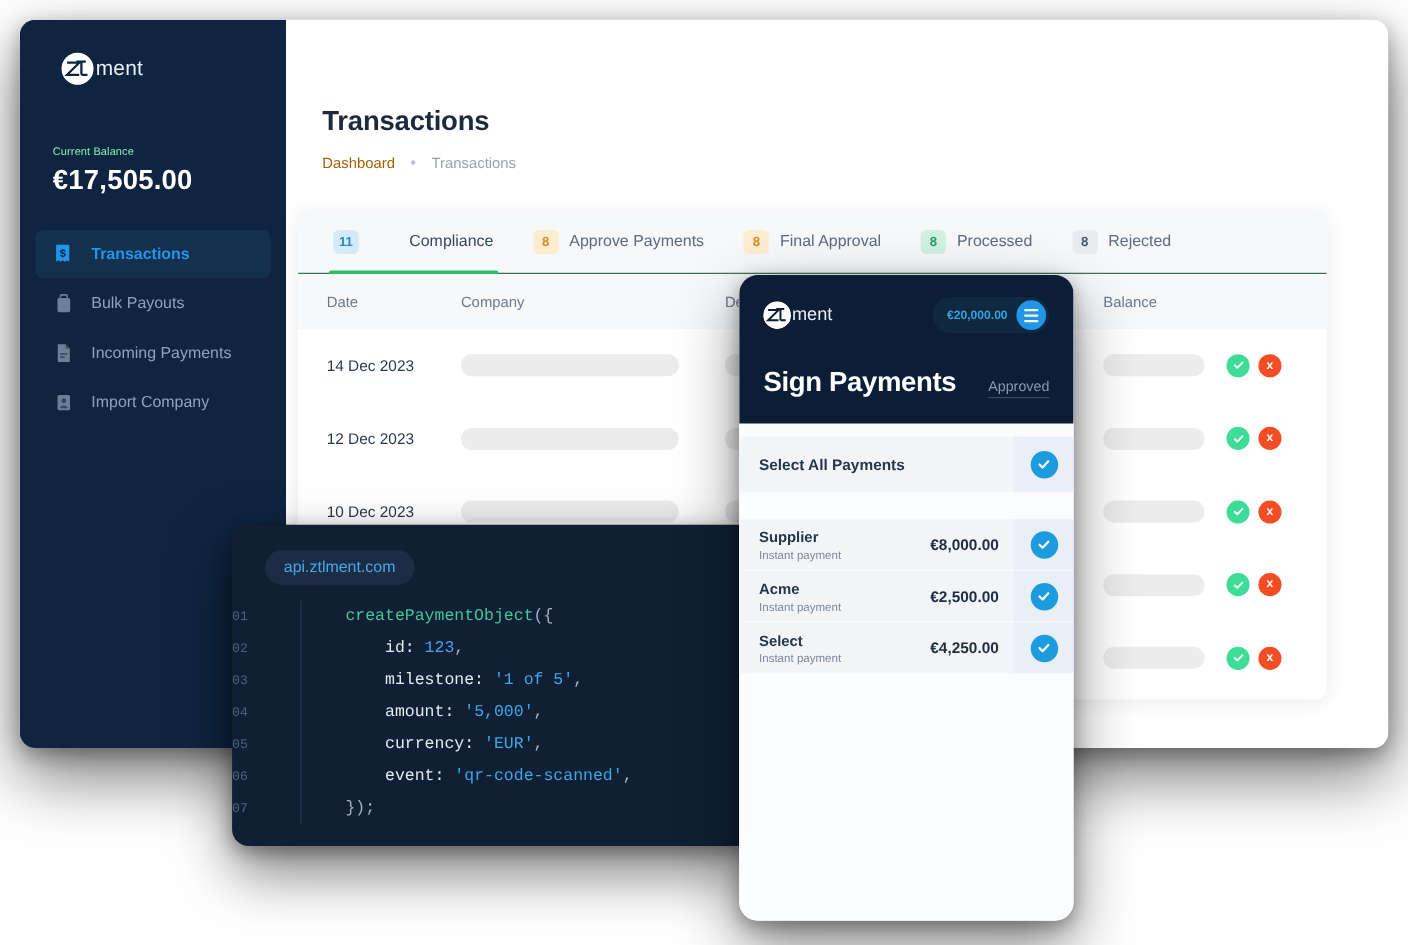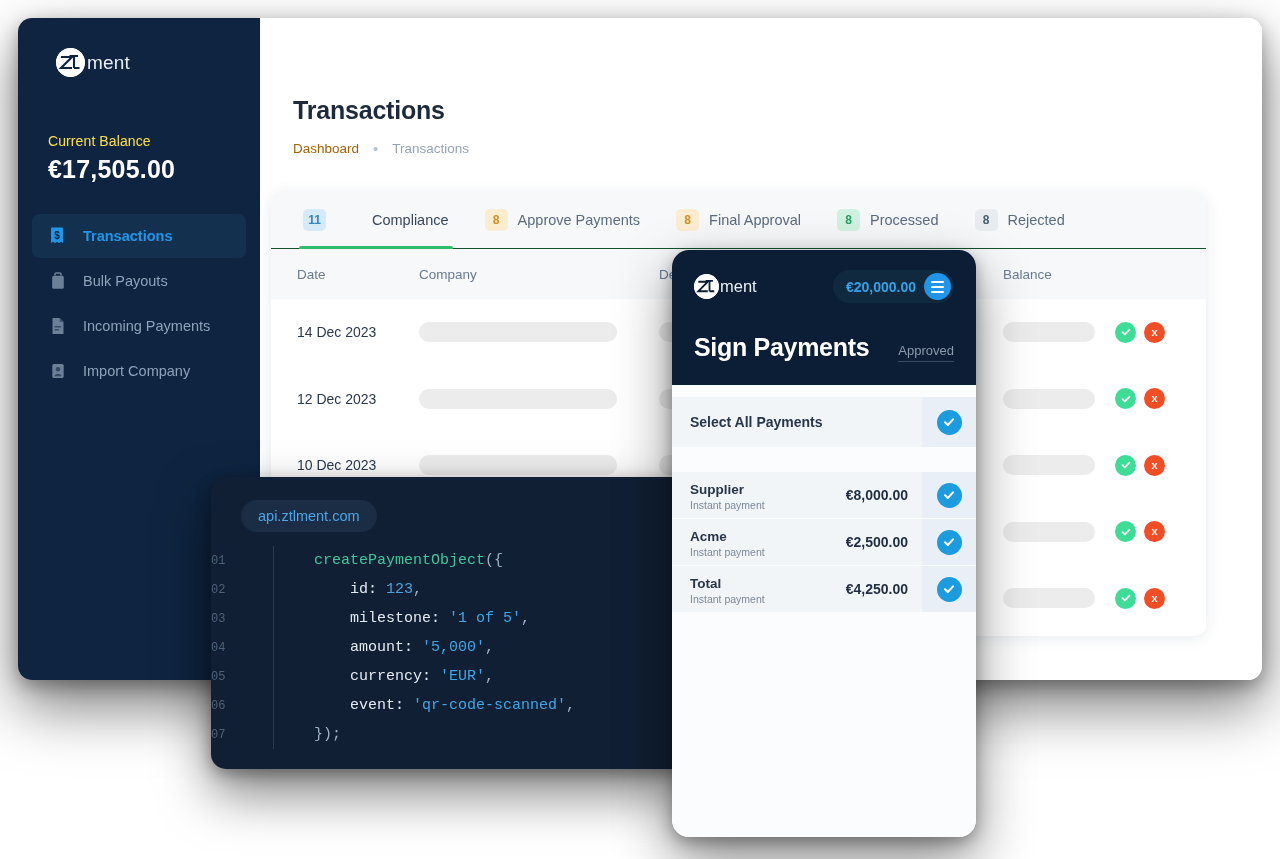--- a/index.html
+++ b/index.html
@@ -31,21 +31,21 @@
   .brand { display: flex; align-items: center; gap: 1px; padding: 30px 0 0 38px; }
   .brand-mark {
     width: 29px; height: 29px; border-radius: 50%;
     background: #ffffff; position: relative; overflow: hidden;
     flex: 0 0 29px;
   }
   .brand-mark svg { position: absolute; left: 0; top: 0; }
   .brand-text { color: #e9eef5; font-size: 19px; letter-spacing: .2px; margin-left: 1px; }
 
   .bal-block { padding: 56px 0 0 30px; }
-  .bal-label { color: #fde047; font-size: 14px; letter-spacing: .1px; }
+  .bal-label { color: #86efac; font-size: 10px; letter-spacing: .1px; }
   .bal-value { color: #ffffff; font-size: 25px; font-weight: bold; margin-top: 6px; letter-spacing: .2px; }
 
   .nav { margin-top: 30px; padding: 0 14px; }
   .nav-item {
     display: flex; align-items: center; gap: 15px;
     height: 44px; padding: 0 16px;
     border-radius: 7px;
     color: #8ea3ba; font-size: 14.5px;
     margin-bottom: 1px;
   }
@@ -149,21 +149,21 @@
     box-shadow: 0 24px 56px rgba(0,0,0,.46), 0 5px 16px rgba(0,0,0,.30);
     overflow: hidden;
     display: flex; flex-direction: column;
   }
   .ph-head { background: #0b1e36; padding: 20px 22px 0 22px; height: 135px; position: relative; }
   .ph-top { display: flex; align-items: center; justify-content: space-between; }
   .ph-brand { display: flex; align-items: center; }
   .ph-mark { width: 25px; height: 25px; border-radius: 50%; background:#fff; position: relative; overflow: hidden; }
   .ph-brandtext { color: #e9eef5; font-size: 16.5px; margin-left: 1px; }
   .ph-pill { display: flex; align-items: center; background: #11293f; border-radius: 18px; padding: 3px 3px 3px 13px; gap: 8px; }
-  .ph-pill-amt { color: #33a3e8; font-size: 14px; font-weight: bold; }
+  .ph-pill-amt { color: #33a3e8; font-size: 11px; font-weight: bold; }
   .ph-burger { width: 27px; height: 27px; border-radius: 50%; background: #2196e8; display: flex; flex-direction: column; align-items: center; justify-content: center; gap: 3px; }
   .ph-burger i { display: block; width: 13px; height: 2px; background: #fff; border-radius: 1px; }
   .ph-titlerow { display: flex; align-items: flex-end; justify-content: space-between; margin-top: 30px; }
   .ph-title { color: #ffffff; font-size: 25px; font-weight: bold; letter-spacing: -.3px; }
   .ph-approved { color: #8a99ab; font-size: 13px; padding-bottom: 3px; border-bottom: 1px solid #3b4b60; }
 
   .ph-body { flex: 1; background: #fbfcfd; display: flex; flex-direction: column; }
   .selall {
     display: flex; align-items: center; justify-content: space-between;
     background: #f2f5f8; height: 50px; margin: 12px 0 0 0; padding-left: 18px;
@@ -543,21 +543,21 @@
           <span class="chk-wrap-sm">
             <span class="chk">
               <svg width="14" height="14" viewBox="0 0 14 14">
                   <path d="M3 7.2 L5.8 10 L11 4.4" fill="none" stroke="#fff" stroke-width="2" stroke-linecap="round" stroke-linejoin="round"></path>
                 </svg>
             </span>
           </span>
         </div>
         <div class="payrow">
           <span>
-            <span class="pay-name">Total</span>
+            <span class="pay-name">Select</span>
             <span class="pay-sub" style="display:block">Instant payment</span>
           </span>
           <span class="pay-amt">€4,250.00</span>
           <span class="chk-wrap-sm">
             <span class="chk">
               <svg width="14" height="14" viewBox="0 0 14 14">
                   <path d="M3 7.2 L5.8 10 L11 4.4" fill="none" stroke="#fff" stroke-width="2" stroke-linecap="round" stroke-linejoin="round"></path>
                 </svg>
             </span>
           </span>

